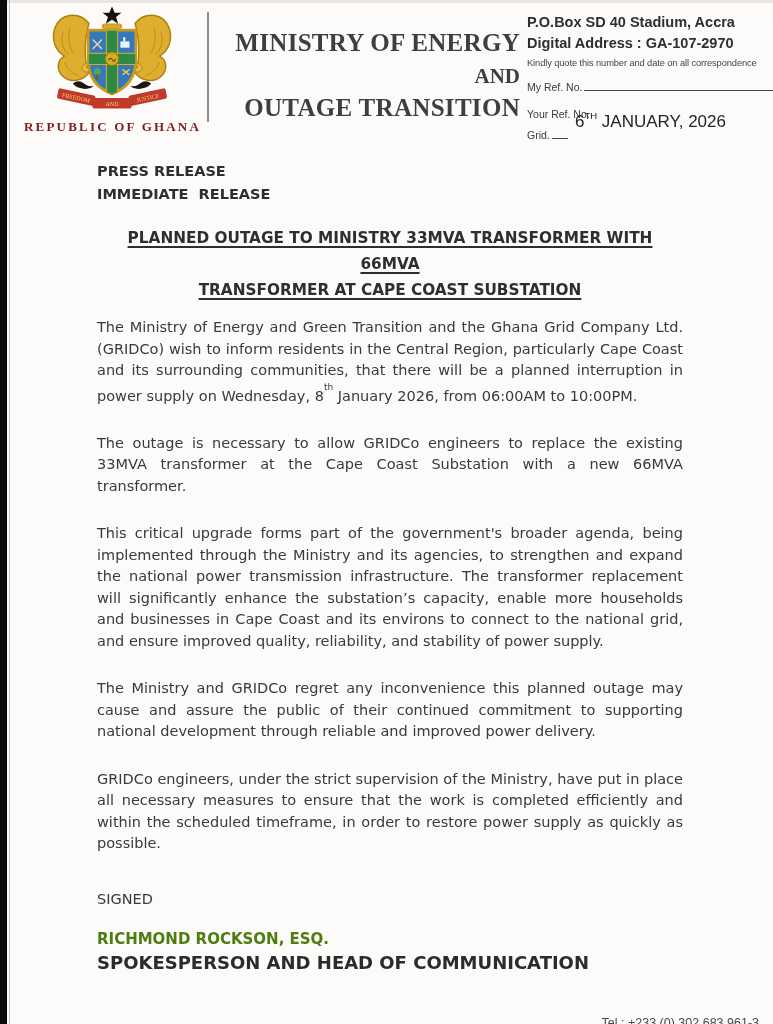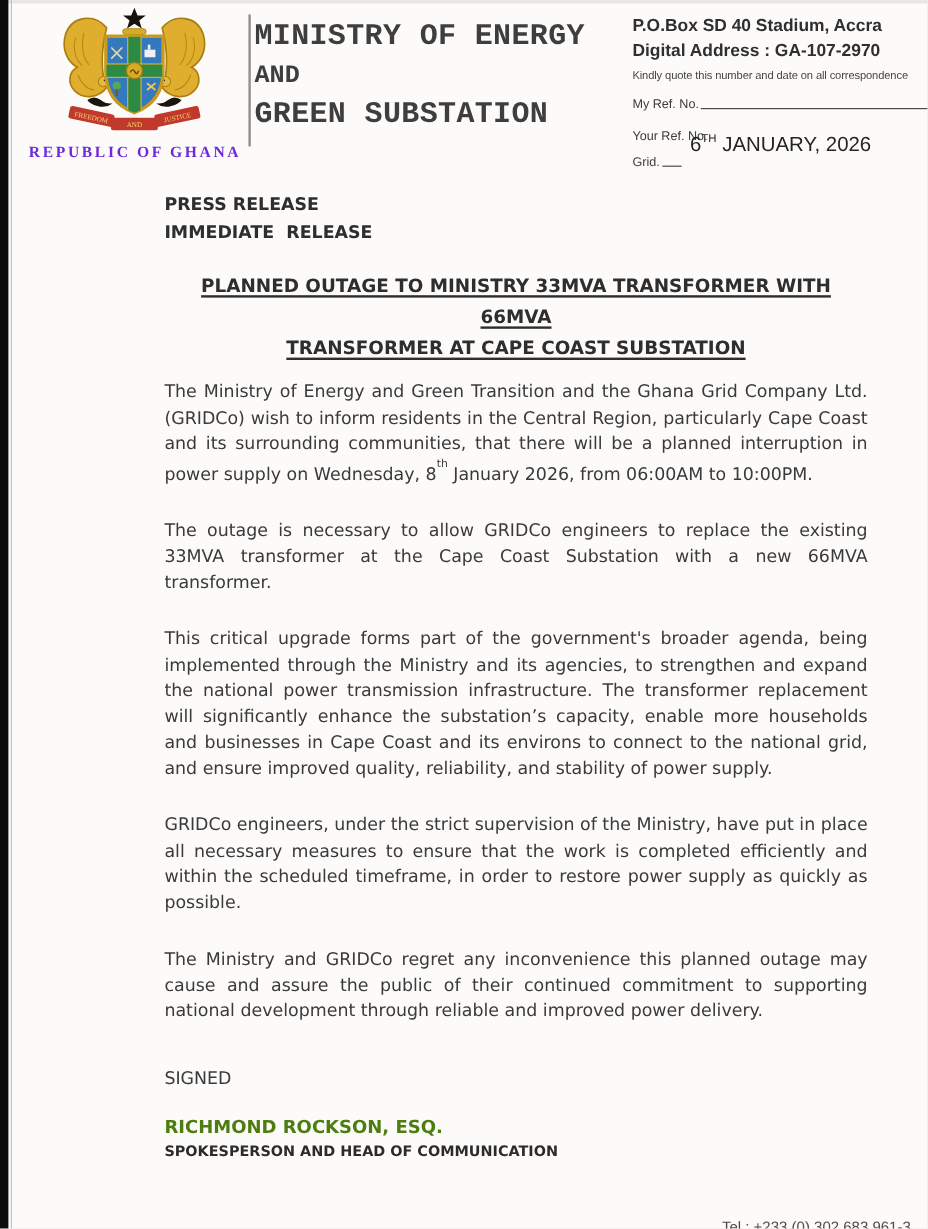--- a/index.html
+++ b/index.html
@@ -8,52 +8,52 @@
         background:#fcfbfa;font-family:"DejaVu Sans",sans-serif;}
   .scan-edge{position:absolute;left:0;top:0;width:7px;height:100%;background:#0b0b0b;}
   .scan-line{position:absolute;left:9px;top:0;width:1px;height:100%;background:#c7c3bf;}
   .scan-top{position:absolute;left:0;top:0;width:100%;height:3px;background:#e9e6e3;}
 
   
   .header{position:absolute;left:10px;top:0;right:0;height:152px;}
   .crest{position:absolute;left:14px;top:5px;width:176px;text-align:center;}
   .crest svg{display:block;margin:0 auto;}
   .crest-caption{font-family:"Liberation Serif",serif;font-size:13px;font-weight:700;
-        letter-spacing:2.2px;color:#6d28d9;margin-top:2px;white-space:nowrap;}
+        letter-spacing:2.2px;color:#7f1d1d;margin-top:2px;white-space:nowrap;}
   .hdr-divider{position:absolute;left:197px;top:12px;width:2px;height:110px;background:#8f8f8f;}
-  .ministry{position:absolute;left:202px;top:16px;width:308px;text-align:left;
-        font-family:Liberation Mono, monospace;font-weight:700;color:#3e3e3e;}
+  .ministry{position:absolute;left:202px;top:28px;width:308px;text-align:right;
+        font-family:Liberation Serif, serif;font-weight:700;color:#3e3e3e;}
   .ministry .m-big{font-size:25px;letter-spacing:.3px;line-height:30px;}
   .ministry .m-small{font-size:21px;margin:6px 0 5px 0;line-height:24px;}
 
   .contact{position:absolute;left:517px;top:12px;width:248px;
         font-family:"Liberation Sans",sans-serif;color:#3b3b3b;}
   .c-bold{font-size:14.5px;font-weight:700;line-height:21px;color:#2f2f2f;white-space:nowrap;}
   .c-note{font-size:9.3px;margin-top:4px;color:#454545;white-space:nowrap;letter-spacing:-.1px;}
   .c-row{display:flex;align-items:flex-end;font-size:10.5px;margin-top:13px;color:#3b3b3b;}
   .c-row .rule{flex:1;border-bottom:1.2px solid #4a4a4a;margin-left:2px;margin-bottom:2px;height:1px;}
   .c-yourref{margin-top:15px;font-size:10.5px;}
   .c-daterow{display:flex;align-items:flex-end;font-size:10.5px;margin-top:9px;}
   .c-daterow .rule-short{width:16px;border-bottom:1.2px solid #4a4a4a;margin-left:2px;margin-bottom:2px;}
   .date-value{position:absolute;left:48px;top:99px;font-size:17px;color:#242424;white-space:pre;}
   .date-value sup{font-size:9.5px;position:relative;top:-1px;}
 
   
-  .main{position:absolute;left:97px;top:163px;width:586px;color:#3a3a3a;margin-left:40px;}
+  .main{position:absolute;left:97px;top:163px;width:586px;color:#3a3a3a;}
   .release1,.release2{font-weight:700;font-size:14.5px;color:#2e2e2e;line-height:17px;}
   .release2{margin-top:6px;white-space:pre-wrap;}
   .headline{margin-top:22px;text-align:center;font-weight:700;font-size:15.3px;
         line-height:26px;color:#2e2e2e;}
   .headline .u{text-decoration:underline;text-underline-offset:3px;text-decoration-thickness:1.5px;}
   .para{margin-top:26px;text-align:justify;font-size:14.5px;line-height:21.5px;}
   .para.first{margin-top:14px;}
   sup.inline{font-size:9px;position:relative;top:-4.5px;}
   .signed{margin-top:36px;font-size:14.5px;color:#3a3a3a;}
   .sig-name{margin-top:23px;font-weight:700;font-size:15px;color:#4d7c0f;}
-  .sig-role{margin-top:4px;font-weight:700;font-size:12px;color:#2b2b2b;}
+  .sig-role{margin-top:4px;font-weight:700;font-size:18px;color:#2b2b2b;}
 
   .footer-tel{position:absolute;right:14px;bottom:-6px;font-size:12.5px;color:#4a4a4a;
         font-family:"Liberation Sans",sans-serif;white-space:nowrap;}
 </style>
 </head>
 <body>
 
 <div class="page">
   <div class="scan-top"></div>
   <div class="scan-edge"></div>
@@ -109,21 +109,21 @@
         </g>
       </svg>
       <div class="crest-caption">REPUBLIC OF GHANA</div>
     </div>
 
     <div class="hdr-divider"></div>
 
     <div class="ministry">
       <div class="m-big">MINISTRY OF ENERGY</div>
       <div class="m-small">AND</div>
-      <div class="m-big">GREEN SUBSTATION</div>
+      <div class="m-big">OUTAGE TRANSITION</div>
     </div>
 
     <div class="contact">
       <div class="c-bold">P.O.Box SD 40 Stadium, Accra</div>
       <div class="c-bold">Digital Address : GA-107-2970</div>
       <div class="c-note">Kindly quote this number and date on all correspondence</div>
       <div class="c-row">
         <span>My Ref. No.</span>
         <span class="rule"></span>
       </div>
@@ -142,22 +142,22 @@
 
     <div class="headline">
       <div><span class="u">PLANNED OUTAGE TO MINISTRY 33MVA TRANSFORMER WITH 66MVA</span></div>
       <div><span class="u">TRANSFORMER AT CAPE COAST SUBSTATION</span></div>
     </div>
 
     <p class="para first"><span>The Ministry of Energy and Green Transition and the Ghana Grid Company Ltd. (GRIDCo) wish to inform residents in the Central Region, particularly Cape Coast and its surrounding communities, that there will be a planned interruption in power supply on Wednesday, 8</span><sup class="inline">th</sup><span> January 2026, from 06:00AM to 10:00PM.</span></p>
 
     <p class="para">The outage is necessary to allow GRIDCo engineers to replace the existing 33MVA transformer at the Cape Coast Substation with a new 66MVA transformer.</p>
     <p class="para">This critical upgrade forms part of the government's broader agenda, being implemented through the Ministry and its agencies, to strengthen and expand the national power transmission infrastructure. The transformer replacement will significantly enhance the substation’s capacity, enable more households and businesses in Cape Coast and its environs to connect to the national grid, and ensure improved quality, reliability, and stability of power supply.</p>
+    <p class="para">The Ministry and GRIDCo regret any inconvenience this planned outage may cause and assure the public of their continued commitment to supporting national development through reliable and improved power delivery.</p>
     <p class="para">GRIDCo engineers, under the strict supervision of the Ministry, have put in place all necessary measures to ensure that the work is completed efficiently and within the scheduled timeframe, in order to restore power supply as quickly as possible.</p>
-    <p class="para">The Ministry and GRIDCo regret any inconvenience this planned outage may cause and assure the public of their continued commitment to supporting national development through reliable and improved power delivery.</p>
 
     <div class="signed">SIGNED</div>
     <div class="sig-name">RICHMOND ROCKSON, ESQ.</div>
     <div class="sig-role">SPOKESPERSON AND HEAD OF COMMUNICATION</div>
   </main>
 
   <div class="footer-tel">Tel : +233 (0) 302 683 961-3</div>
 </div>
 
 </body></html>

